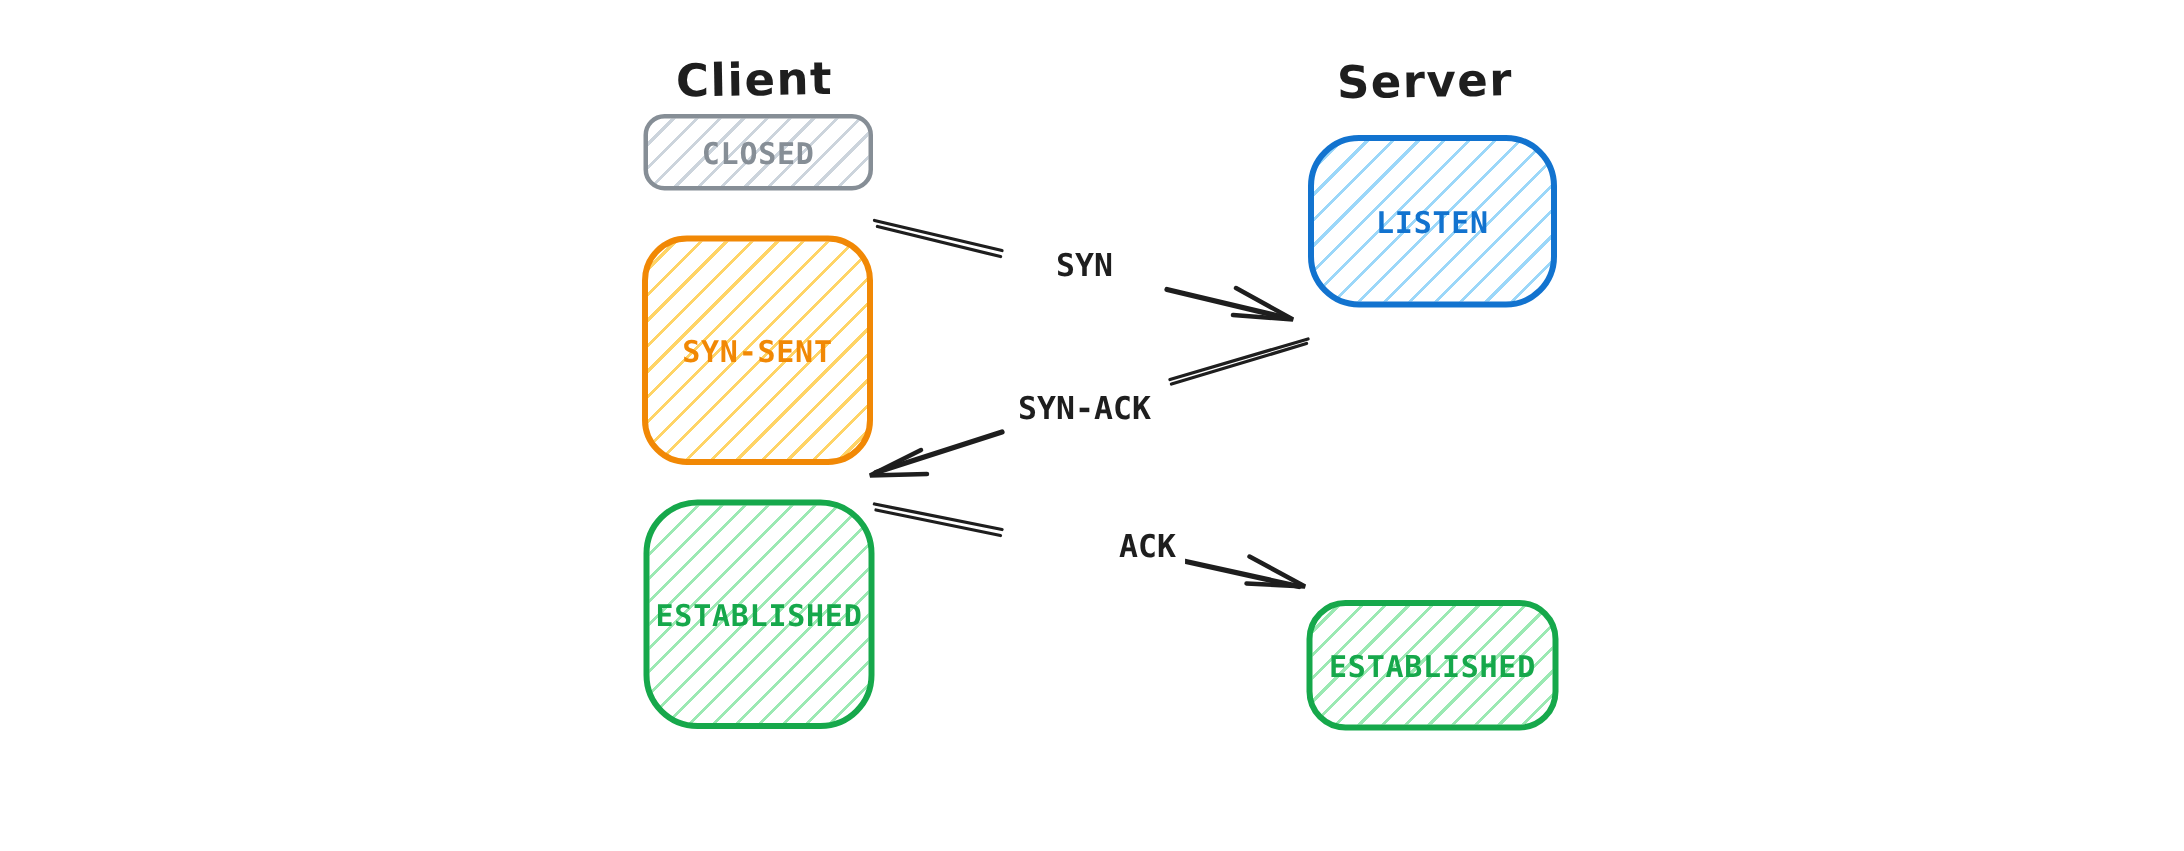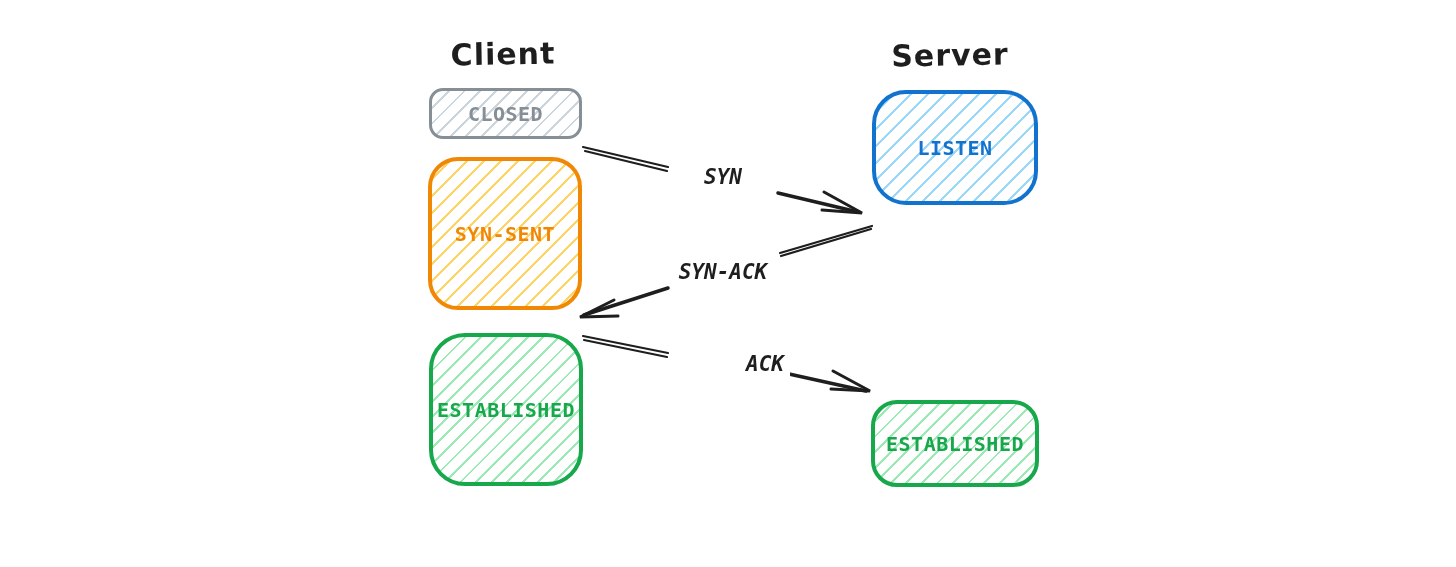--- a/index.html
+++ b/index.html
@@ -42,36 +42,35 @@
   .theme-blue{
     border:4px solid #1273cf;color:#1273cf;
     background:repeating-linear-gradient(135deg,#9bd7f9 0px,#9bd7f9 2px,transparent 2px,transparent 12px);
   }
   .theme-green{
     border:4px solid #16a84b;color:#16a84b;
     background:repeating-linear-gradient(135deg,#9be9b3 0px,#9be9b3 2px,transparent 2px,transparent 11px);
   }
 
   
-  .box-closed      {left:429px;top:88px; width:153px;height:51px; border-radius:14px;}
+  .box-closed      {left:429px;top:76px; width:153px;height:51px; border-radius:14px;}
   .box-syn-sent    {left:428px;top:157px;width:154px;height:153px;border-radius:30px;}
   .box-c-est       {left:429px;top:333px;width:154px;height:153px;border-radius:36px;}
   .box-listen      {left:872px;top:90px; width:166px;height:115px;border-radius:34px;}
   .box-syn-recv    {left:870px;top:226px;width:168px;height:154px;border-radius:40px;}
   .box-s-est       {left:871px;top:400px;width:168px;height:87px; border-radius:26px;}
 
   .arrows{position:absolute;left:0;top:0;width:1456px;height:567px;}
 
   .msg-label{
     position:absolute;
     transform:translate(-50%,-50%);
     font-size:21px;font-weight:700;color:#1e1e1e;
     background:#ffffff;padding:0 6px;
     white-space:nowrap;
-    font-style:italic;
   }
   .msg-syn    {left:723px;top:177px;}
   .msg-synack {left:723px;top:272px;}
   .msg-ack    {left:765px;top:364px;}
 
   .caption{
     position:absolute;left:735px;top:518px;
     transform:translate(-50%,-50%);
     font-size:20px;font-weight:700;color:#7e8b97;
     letter-spacing:0.5px;white-space:nowrap;

